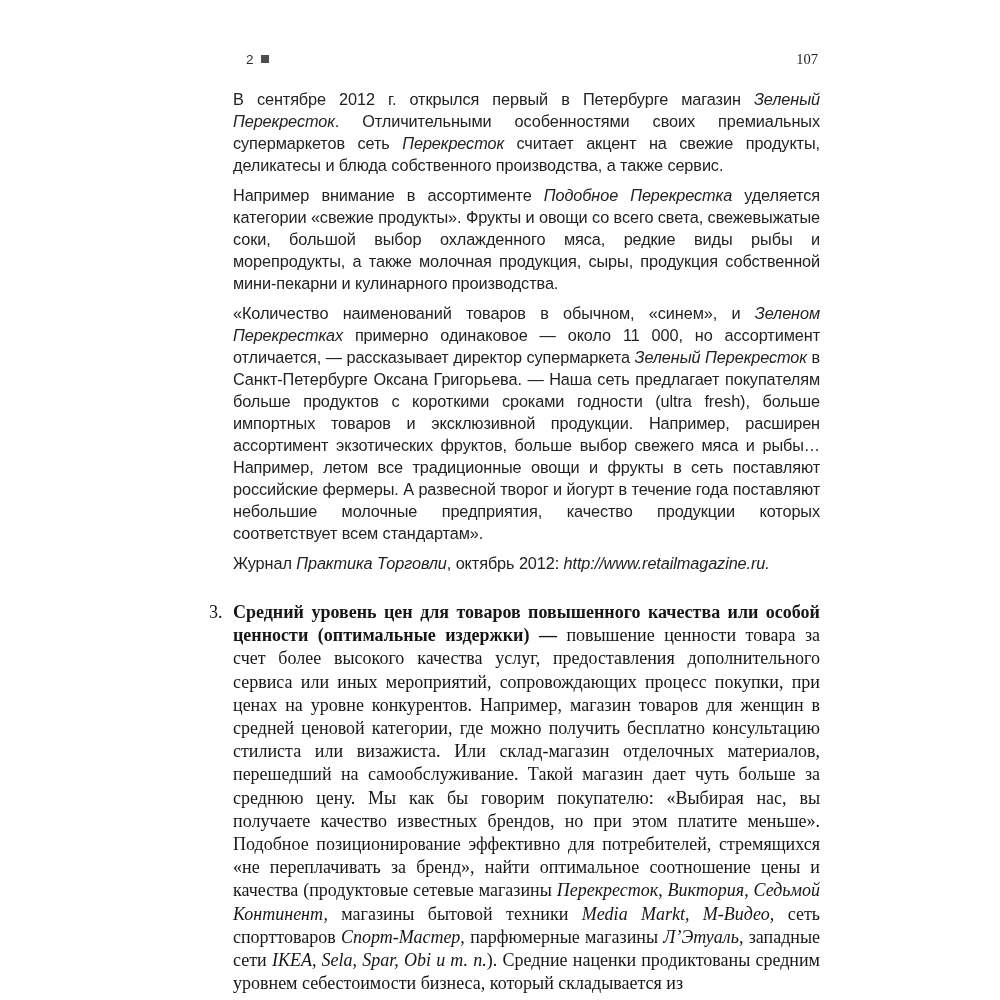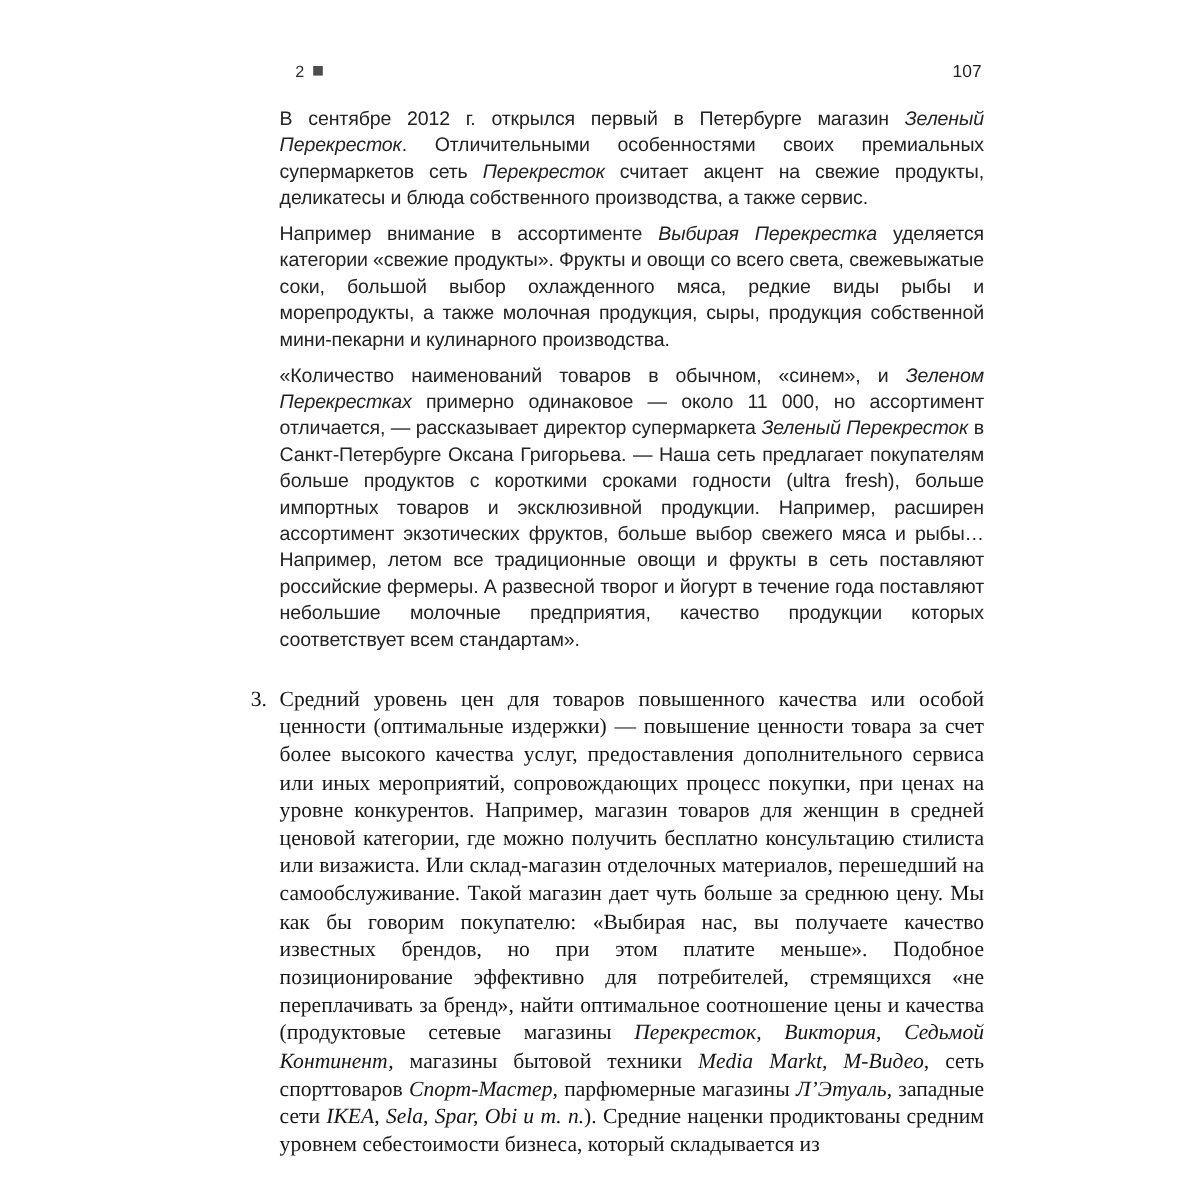--- a/index.html
+++ b/index.html
@@ -22,21 +22,21 @@
   .chapter-num { margin-right: 7px; }
   .square-bullet {
     display: inline-block;
     width: 8px; height: 8px;
     background: #4d4d4d;
     margin-right: 8px;
     position: relative; top: -1px;
   }
   .page-num {
     margin-left: auto;
-    font-size: 14.5px; color: #1f1f1f;
+    font-size: 14.5px; color: #1f1f1f; font-family: Liberation Serif, serif;
   }
   .content {
     position: absolute;
     left: 233px; top: 88px; width: 587px;
   }
   .case-study p {
     margin: 0 0 8px 0;
     font-size: 16.3px;
     line-height: 22px;
     letter-spacing: -0.1px;
@@ -53,35 +53,36 @@
     text-align: justify;
     color: #161616;
   }
   .item-number {
     position: absolute;
     left: -24px; top: 0;
     text-align: left;
   }
   .s-n { font-style: normal; font-weight: normal; }
   .s-i { font-style: italic; }
-  .s-b { font-weight: 400; }
+  .s-b { font-weight: 700; }
 </style>
 </head>
 <body>
 
 <div class="page-header">
   <span class="chapter-num">2</span>
   <span class="square-bullet"></span>
   <span class="page-num">107</span>
 </div>
 
 <div class="content">
   <div class="case-study">
     <p><span class="s-n">В сентябре 2012 г. открылся первый в Петербурге магазин </span><span class="s-i">Зеленый Перекресток</span><span class="s-n">. Отличительными особенностями своих премиальных супермаркетов сеть </span><span class="s-i">Перекресток</span><span class="s-n"> считает акцент на свежие продукты, деликатесы и блюда собственного производства, а также сервис.</span></p>
-    <p><span class="s-n">Например внимание в ассортименте </span><span class="s-i">Выбирая Перекрестка</span><span class="s-n"> уделяется категории «свежие продукты». Фрукты и овощи со всего света, свежевыжатые соки, большой выбор охлажденного мяса, редкие виды рыбы и морепродукты, а также молочная продукция, сыры, продукция собственной мини-пекарни и кулинарного производства.</span></p>
+    <p><span class="s-n">Например внимание в ассортименте </span><span class="s-i">Подобное Перекрестка</span><span class="s-n"> уделяется категории «свежие продукты». Фрукты и овощи со всего света, свежевыжатые соки, большой выбор охлажденного мяса, редкие виды рыбы и морепродукты, а также молочная продукция, сыры, продукция собственной мини-пекарни и кулинарного производства.</span></p>
     <p><span class="s-n">«Количество наименований товаров в обычном, «синем», и </span><span class="s-i">Зеленом Перекрестках</span><span class="s-n"> примерно одинаковое — около 11 000, но ассортимент отличается, — рассказывает директор супермаркета </span><span class="s-i">Зеленый Перекресток</span><span class="s-n"> в Санкт-Петербурге Оксана Григорьева. — Наша сеть предлагает покупателям больше продуктов с короткими сроками годности (ultra fresh), больше импортных товаров и эксклюзивной продукции. Например, расширен ассортимент экзотических фруктов, больше выбор свежего мяса и рыбы… Например, летом все традиционные овощи и фрукты в сеть поставляют российские фермеры. А развесной творог и йогурт в течение года поставляют небольшие молочные предприятия, качество продукции которых соответствует всем стандартам».</span></p>
+    <p class="source-line"><span class="s-n">Журнал </span><span class="s-i">Практика Торговли</span><span class="s-n">, октябрь 2012: </span><span class="s-i">http://www.retailmagazine.ru.</span></p>
   </div>
 
   <div class="list-item">
     <span class="item-number">3.</span>
     <span><span class="s-b">Средний уровень цен для товаров повышенного качества или особой ценности (оптимальные издержки) — </span><span class="s-n">повышение ценности товара за счет более высокого качества услуг, предоставления дополнительного сервиса или иных мероприятий, сопровождающих процесс покупки, при ценах на уровне конкурентов. Например, магазин товаров для женщин в средней ценовой категории, где можно получить бесплатно консультацию стилиста или визажиста. Или склад-магазин отделочных материалов, перешедший на самообслуживание. Такой магазин дает чуть больше за среднюю цену. Мы как бы говорим покупателю: «Выбирая нас, вы получаете качество известных брендов, но при этом платите меньше». Подобное позиционирование эффективно для потребителей, стремящихся «не переплачивать за бренд», найти оптимальное соотношение цены и качества (продуктовые сетевые магазины </span><span class="s-i">Перекресток, Виктория, Седьмой Континент,</span><span class="s-n"> магазины бытовой техники </span><span class="s-i">Media Markt, М-Видео,</span><span class="s-n"> сеть спорттоваров </span><span class="s-i">Спорт-Мастер,</span><span class="s-n"> парфюмерные магазины </span><span class="s-i">Л’Этуаль,</span><span class="s-n"> западные сети </span><span class="s-i">IKEA, Sela, Spar, Obi и т. п.</span><span class="s-n">). Средние наценки продиктованы средним уровнем себестоимости бизнеса, который складывается из</span></span>
   </div>
 </div>
 
 </body></html>

